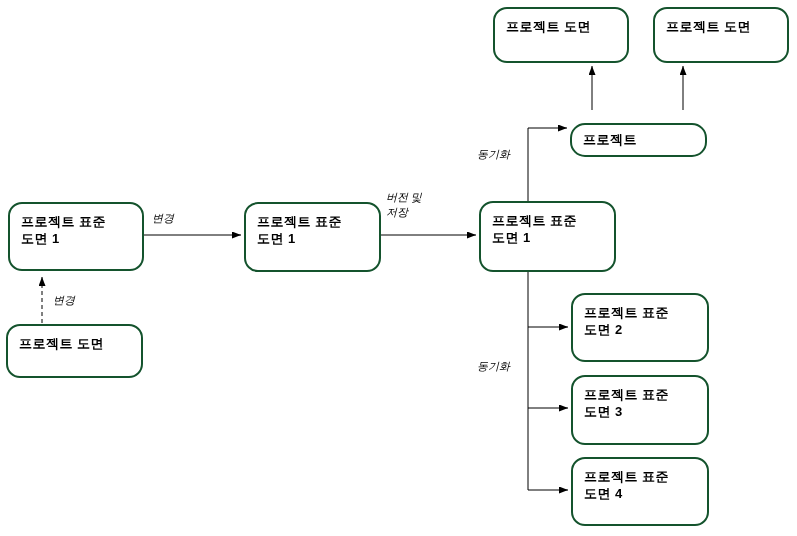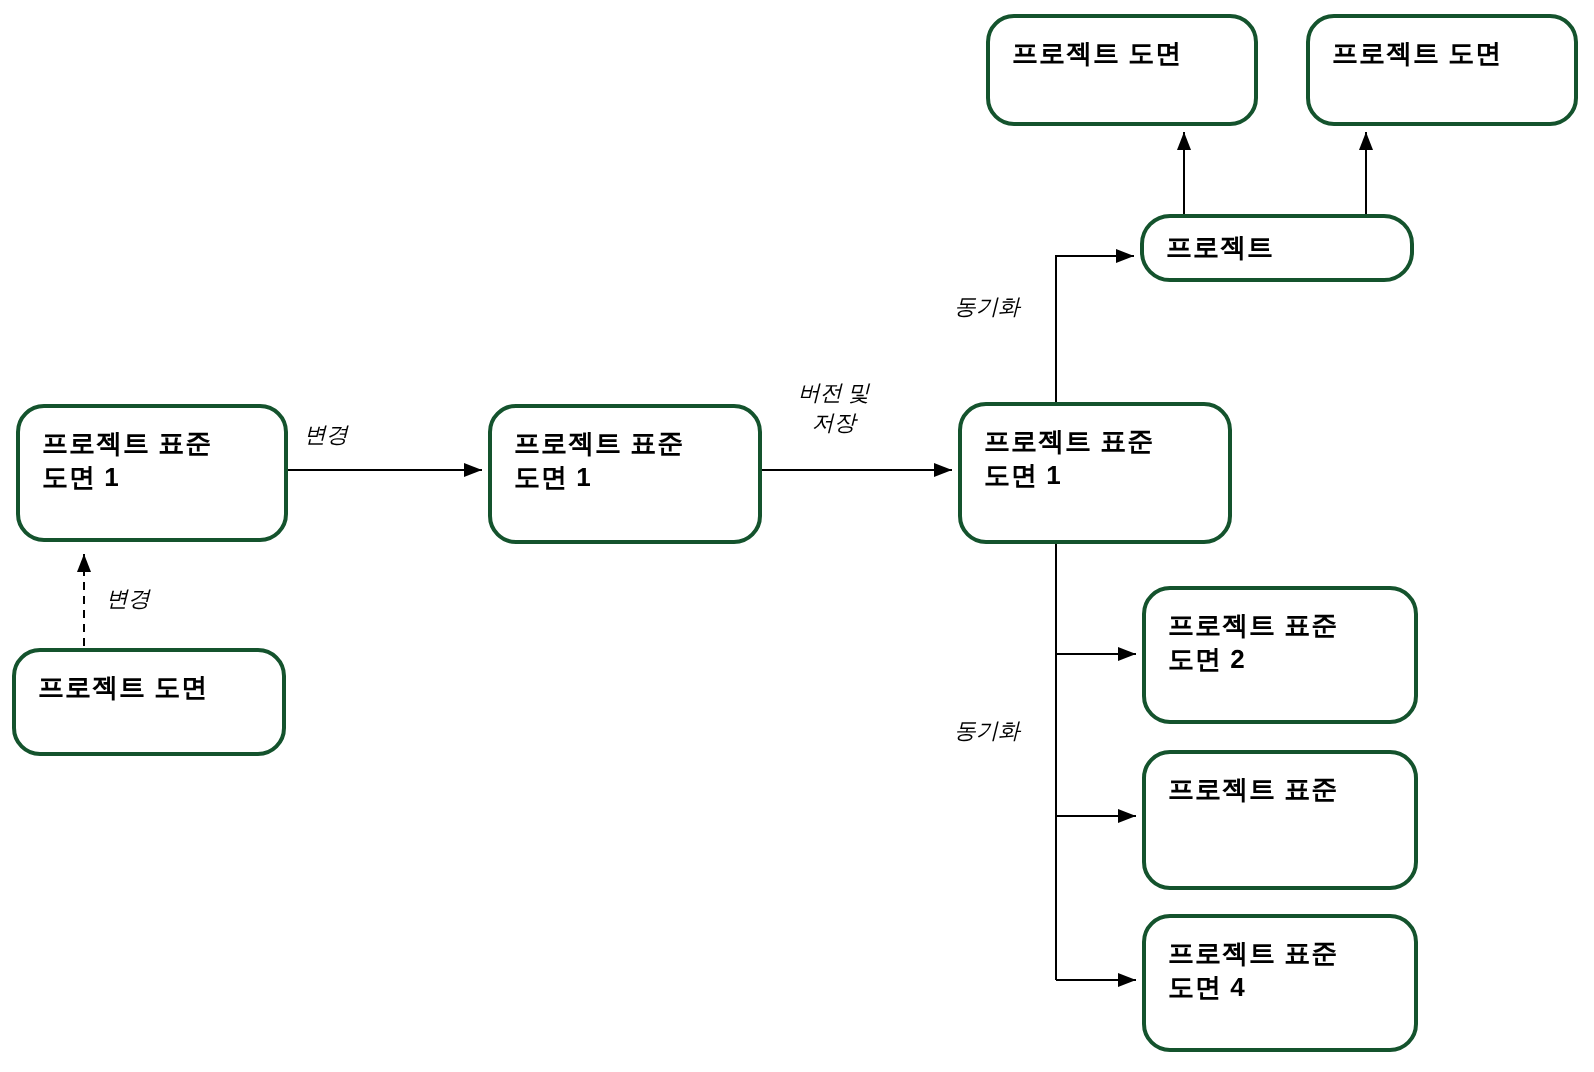--- a/index.html
+++ b/index.html
@@ -80,21 +80,21 @@
   </svg>
 
   <div class="node" style="left:493px; top:7px; width:136px; height:56px;">
     <span class="l">프로젝트 도면</span>
   </div>
 
   <div class="node" style="left:653px; top:7px; width:136px; height:56px;">
     <span class="l">프로젝트 도면</span>
   </div>
 
-  <div class="node" style="left:570px; top:107px; width:137px; height:34px; padding-top:6px; border-radius:15px;">
+  <div class="node" style="left:570px; top:123px; width:137px; height:34px; padding-top:6px; border-radius:15px;">
     <span class="l">프로젝트</span>
   </div>
 
   <div class="node" style="left:8px; top:202px; width:136px; height:69px;">
     <span class="l">프로젝트 표준</span>
     <span class="l">도면 1</span>
   </div>
 
   <div class="node" style="left:244px; top:202px; width:137px; height:70px;">
     <span class="l">프로젝트 표준</span>
@@ -110,30 +110,31 @@
     <span class="l">프로젝트 도면</span>
   </div>
 
   <div class="node" style="left:571px; top:293px; width:138px; height:69px;">
     <span class="l">프로젝트 표준</span>
     <span class="l">도면 2</span>
   </div>
 
   <div class="node" style="left:571px; top:375px; width:138px; height:70px;">
     <span class="l">프로젝트 표준</span>
+    <span class="l">도면 3</span>
   </div>
 
   <div class="node" style="left:571px; top:457px; width:138px; height:69px;">
     <span class="l">프로젝트 표준</span>
     <span class="l">도면 4</span>
   </div>
 
   <div class="edge-label" style="left:152px; top:211px;">변경</div>
 
-  <div class="edge-label" style="left:399px; top:190px;text-align:center;">
+  <div class="edge-label" style="left:386px; top:190px;">
     <span class="l" style="display:block;">버전 및</span>
     <span class="l" style="display:block;">저장</span>
   </div>
 
   <div class="edge-label" style="left:477px; top:147px;">동기화</div>
 
   <div class="edge-label" style="left:477px; top:359px;">동기화</div>
 
   <div class="edge-label" style="left:53px; top:293px;">변경</div>
 

